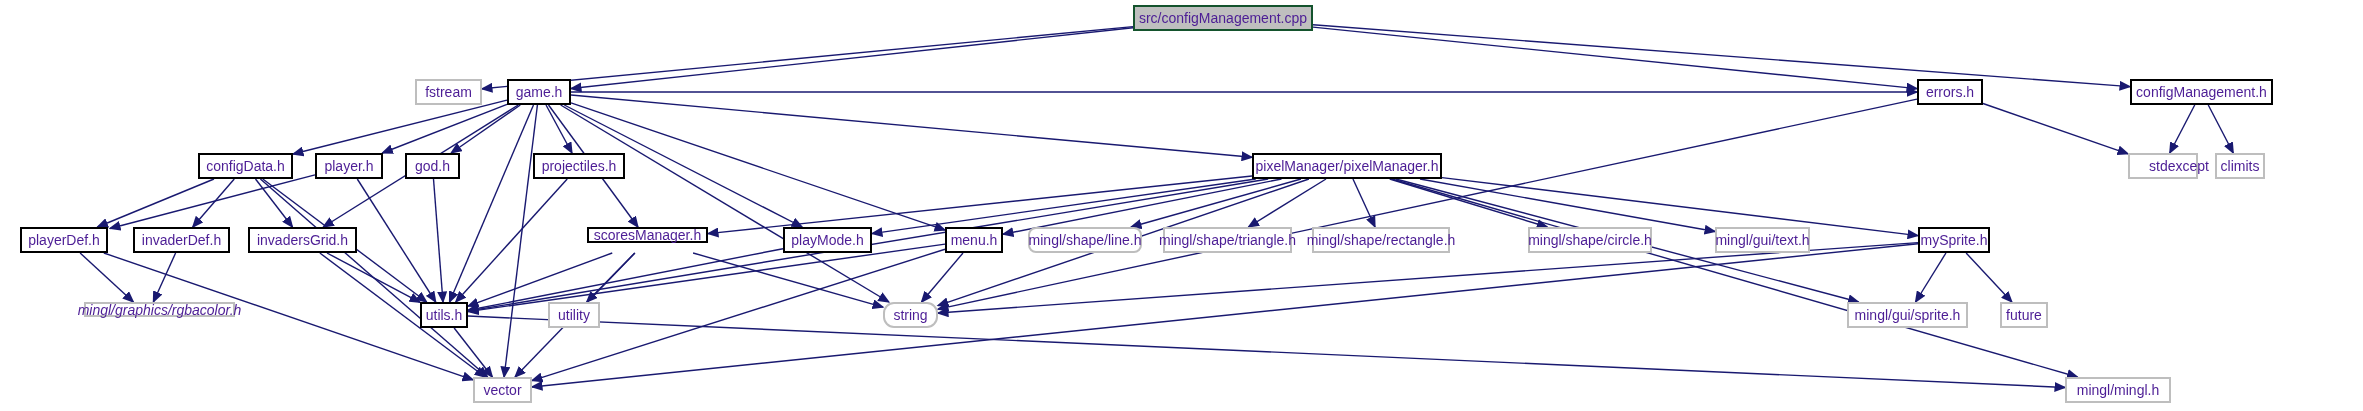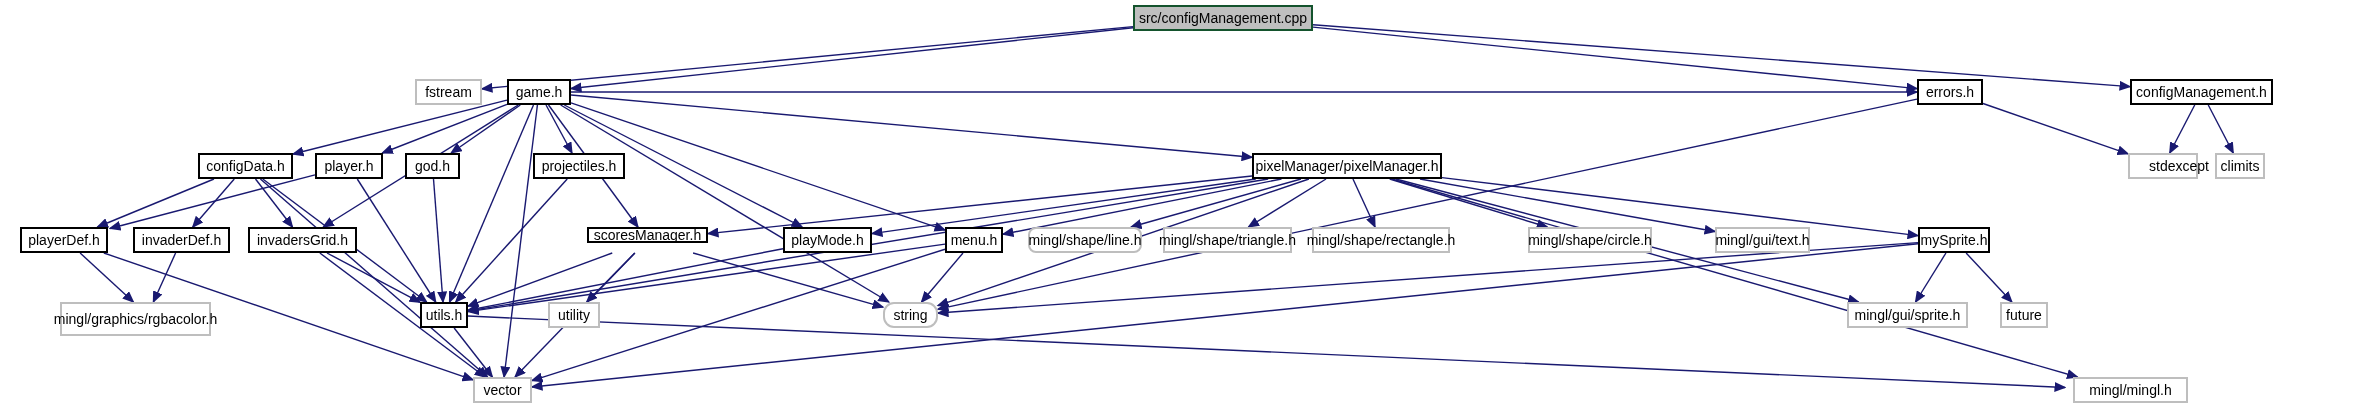--- a/index.html
+++ b/index.html
@@ -1,21 +1,21 @@
 <!DOCTYPE html>
 <html><head>
 <meta charset="utf-8">
 <style>
   html,body{margin:0;padding:0;background:#ffffff;}
   #graph{position:relative;width:2363px;height:411px;background:#ffffff;overflow:hidden;
          font-family:"Liberation Sans","DejaVu Sans",sans-serif;}
   #edges{position:absolute;left:0;top:0;z-index:1;}
   .node{position:absolute;z-index:2;box-sizing:border-box;background:#ffffff;
         border:2px solid #14532d;display:flex;align-items:center;justify-content:center;
-        font-size:14px;color:#000000;white-space:nowrap;}
+        font-size:14px;color:#4c1d95;white-space:nowrap;}
   .node.external{border-color:#bebebe;}
   .node.root{background:#bfbfbf;border-width:2px;font-weight:normal;}
 </style>
 </head>
 <body>
 
 <div id="graph">
   <svg id="edges" width="2363" height="411">
     <defs>
       <marker id="arrow" markerWidth="12" markerHeight="10" refX="10.5" refY="5" orient="auto" markerUnits="userSpaceOnUse">
@@ -104,21 +104,21 @@
     <div class="node linked" style="left: 248px; top: 227px; width: 109px; height: 26px; border-color: rgb(0, 0, 0);">invadersGrid.h</div>
     <div class="node linked" style="left: 587px; top: 227px; width: 121px; height: 16px; border-color: rgb(0, 0, 0);">scoresManager.h</div>
     <div class="node linked" style="left: 783px; top: 227px; width: 89px; height: 26px; border-color: rgb(0, 0, 0);">playMode.h</div>
     <div class="node linked" style="left: 945px; top: 227px; width: 58px; height: 26px; border-color: rgb(0, 0, 0);">menu.h</div>
     <div class="node external" style="left: 1028px; top: 227px; width: 114px; height: 26px; border-color: rgb(190, 190, 190); border-radius: 8px;">mingl/shape/line.h</div>
     <div class="node external" style="left: 1163px; top: 227px; width: 129px; height: 26px; border-color: rgb(190, 190, 190);">mingl/shape/triangle.h</div>
     <div class="node external" style="left: 1312px; top: 227px; width: 138px; height: 26px; border-color: rgb(190, 190, 190);">mingl/shape/rectangle.h</div>
     <div class="node external" style="left: 1528px; top: 227px; width: 124px; height: 26px; border-color: rgb(190, 190, 190);">mingl/shape/circle.h</div>
     <div class="node external" style="left: 1715px; top: 227px; width: 95px; height: 26px; border-color: rgb(190, 190, 190);">mingl/gui/text.h</div>
     <div class="node linked" style="left: 1918px; top: 227px; width: 72px; height: 26px; border-color: rgb(0, 0, 0);">mySprite.h</div>
-    <div class="node external" style="left: 60px; top: 302px; width: 151px; height: 34px; border-color: rgb(190, 190, 190);">mingl/graphics/rgbacolor.h</div>
+    <div class="node external" style="left: 84px; top: 302px; width: 151px; height: 15px; border-color: rgb(190, 190, 190); font-style: italic;">mingl/graphics/rgbacolor.h</div>
     <div class="node linked" style="left: 420px; top: 302px; width: 48px; height: 26px; border-color: rgb(0, 0, 0);">utils.h</div>
     <div class="node external" style="left: 548px; top: 302px; width: 52px; height: 26px; border-color: rgb(190, 190, 190);">utility</div>
     <div class="node external" style="left: 883px; top: 302px; width: 55px; height: 26px; border-color: rgb(190, 190, 190); border-radius: 11px;">string</div>
     <div class="node external" style="left: 1847px; top: 302px; width: 121px; height: 26px; border-color: rgb(190, 190, 190);">mingl/gui/sprite.h</div>
     <div class="node external" style="left: 2000px; top: 302px; width: 48px; height: 26px; border-color: rgb(190, 190, 190);">future</div>
     <div class="node external" style="left: 473px; top: 377px; width: 59px; height: 26px; border-color: rgb(190, 190, 190);">vector</div>
-    <div class="node external" style="left: 2065px; top: 377px; width: 115px; height: 26px; border-color: rgb(190, 190, 190); margin-left: 8px;">mingl/mingl.h</div>
+    <div class="node external" style="left: 2065px; top: 377px; width: 106px; height: 26px; border-color: rgb(190, 190, 190);">mingl/mingl.h</div>
   </div>
 
 </body></html>

